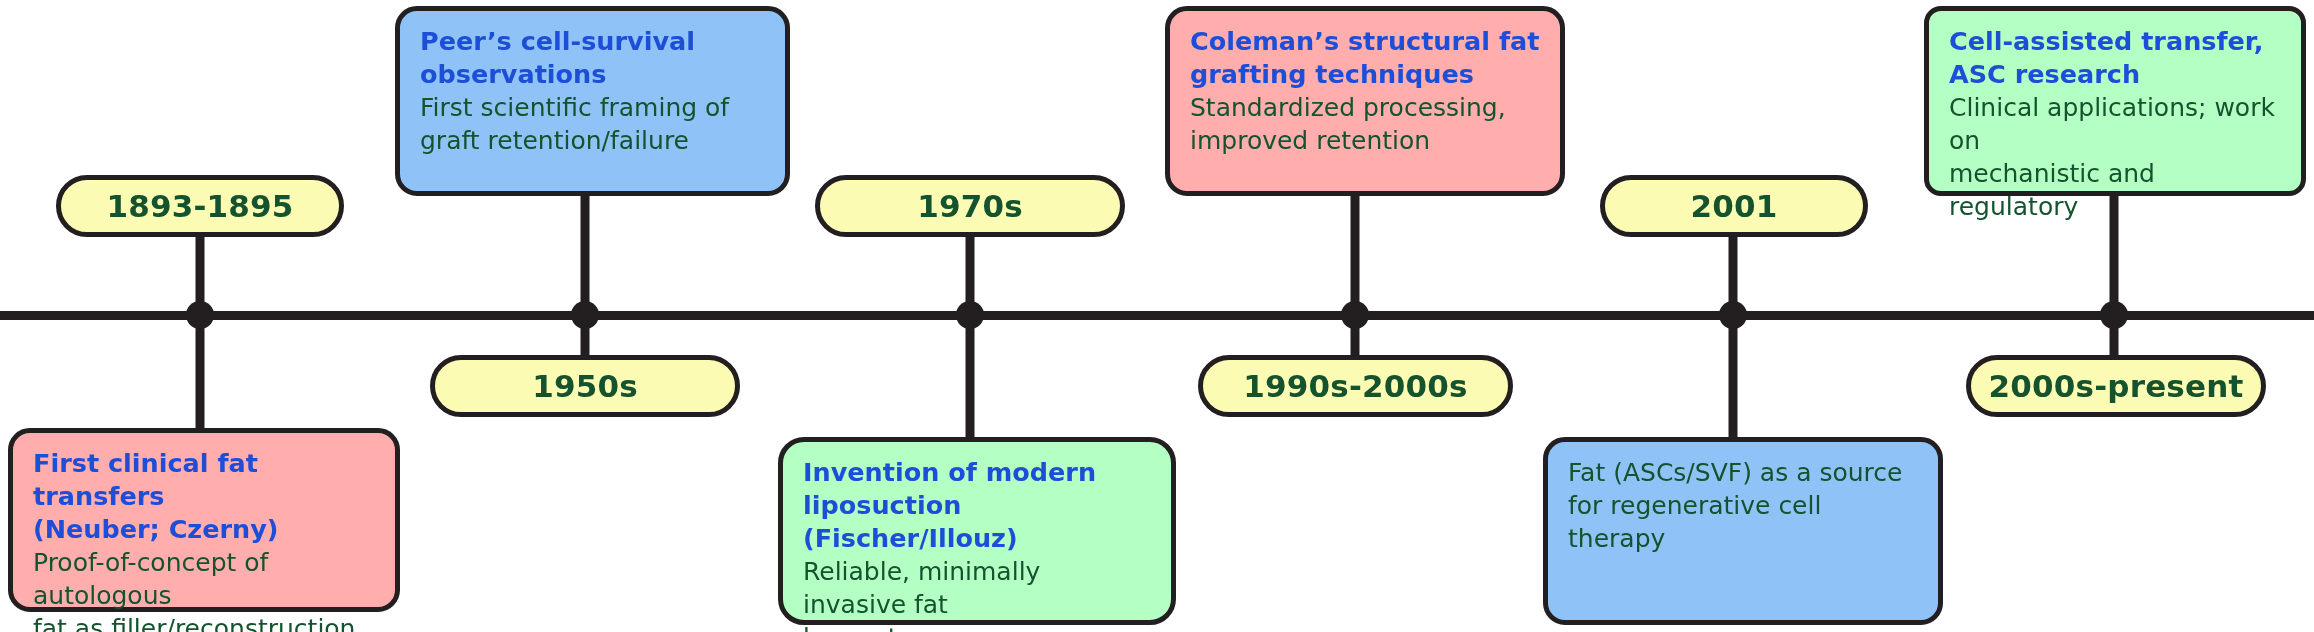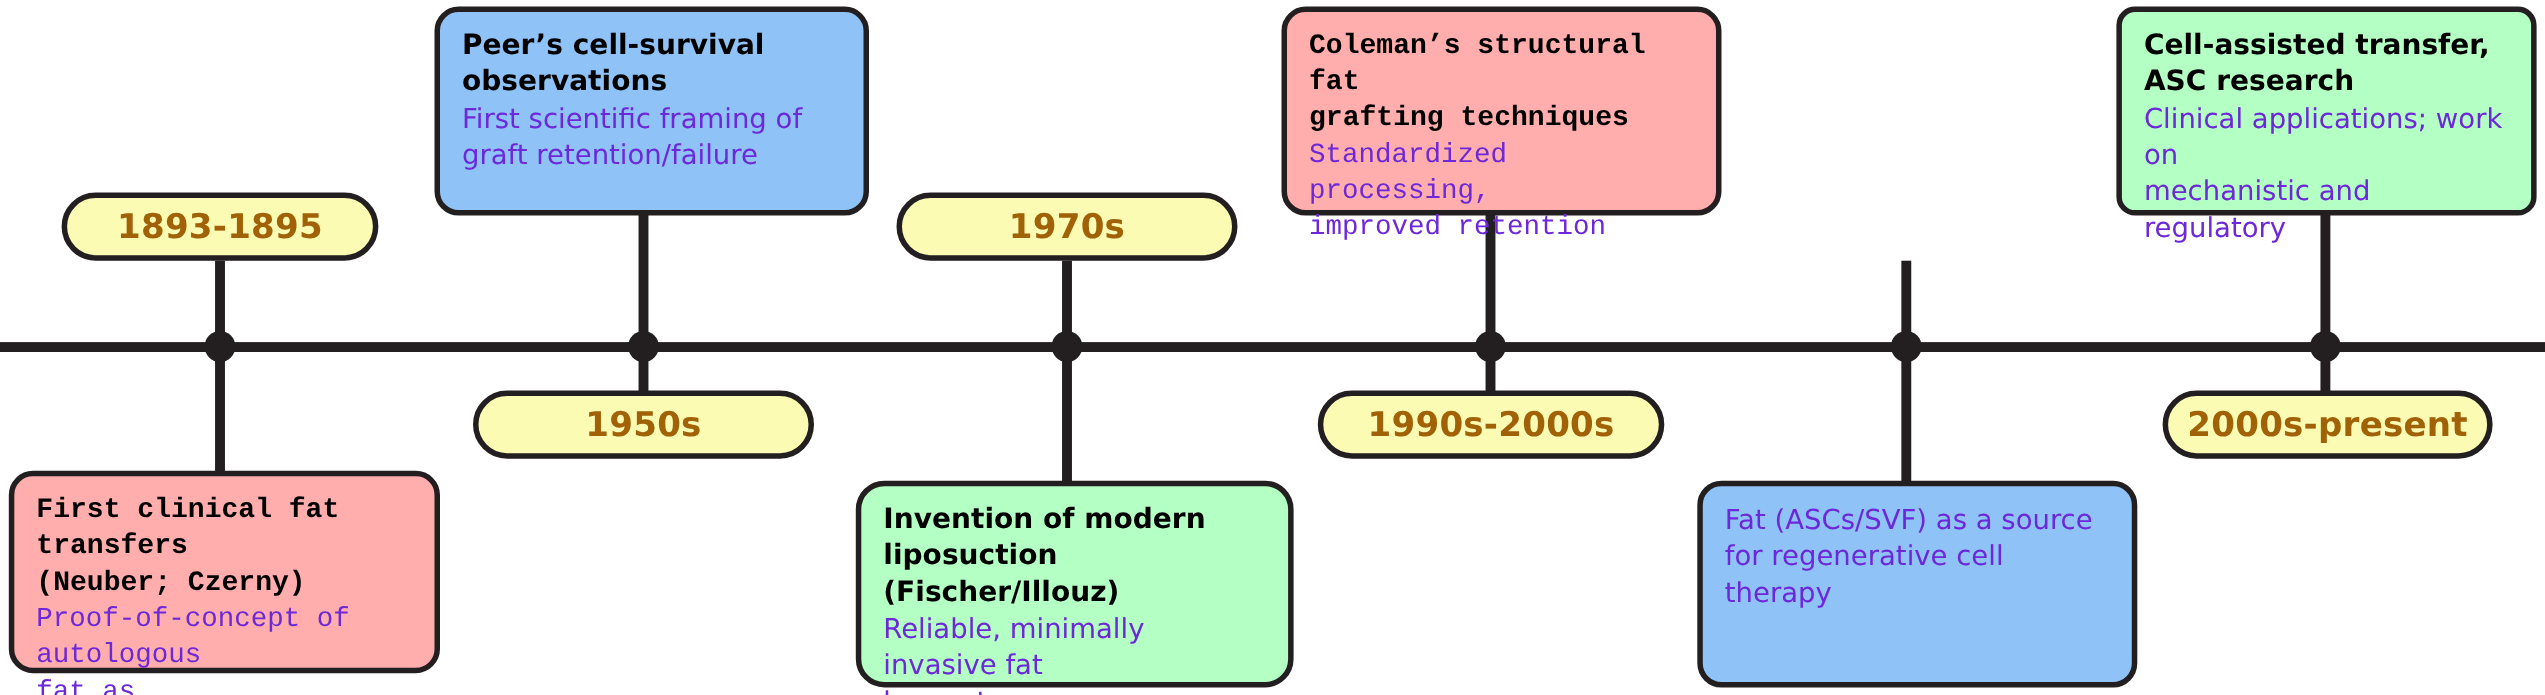--- a/index.html
+++ b/index.html
@@ -43,45 +43,45 @@
 
   
   .date-pill{
     border-radius:34px;
     background:#fbfbb4;
     height:62px;
     display:flex;align-items:center;justify-content:center;
     padding:0 34px;
     font-weight:bold;
     font-size:31px;
-    color:#a16207;
+    color:#14532d;
     letter-spacing:.2px;
     white-space:nowrap;
   }
 
   
   .card{
     border-radius:22px;
     padding:14px 20px 16px 20px;
     display:flex;flex-direction:column;
     justify-content:flex-start;
   }
   .card-title{
     font-weight:bold;
     font-size:25.5px;
     line-height:33px;
-    color:#000000;
+    color:#1d4ed8;
   }
   .card-desc{
     font-weight:normal;
     font-size:25px;
     line-height:33px;
-    color:#6d28d9;
+    color:#14532d;
   }
-  .c-pink{background:#ffadad;font-family:Liberation Mono, monospace;}
+  .c-pink{background:#ffadad;}
   .c-blue{background:#8fc2f7;}
   .c-green{background:#b4ffc4;}
 </style>
 </head>
 <body>
 
 <div id="timeline-root">
 
   <div class="axis-line"></div>
 
@@ -148,20 +148,23 @@
       <span>grafting techniques</span>
     </div>
     <div class="card-desc">
       <span>Standardized processing,</span><br>
       <span>improved retention</span>
     </div>
   </div>
 
   <div class="node-dot" style="left:1733px;"></div>
   <div class="stem" style="left:1733px;top:237px;height:82px;"></div>
+  <div class="box date-pill" style="left:1600px;top:175px;width:268px;">
+    <span>2001</span>
+  </div>
   <div class="stem" style="left:1733px;top:311px;height:130px;"></div>
   <div class="box card c-blue" style="left:1543px;top:437px;width:400px;height:188px;">
     <div class="card-desc">
       <span>Fat (ASCs/SVF) as a source</span><br>
       <span>for regenerative cell therapy</span>
     </div>
   </div>
 
   <div class="node-dot" style="left:2114px;"></div>
   <div class="stem" style="left:2114px;top:311px;height:45px;"></div>

